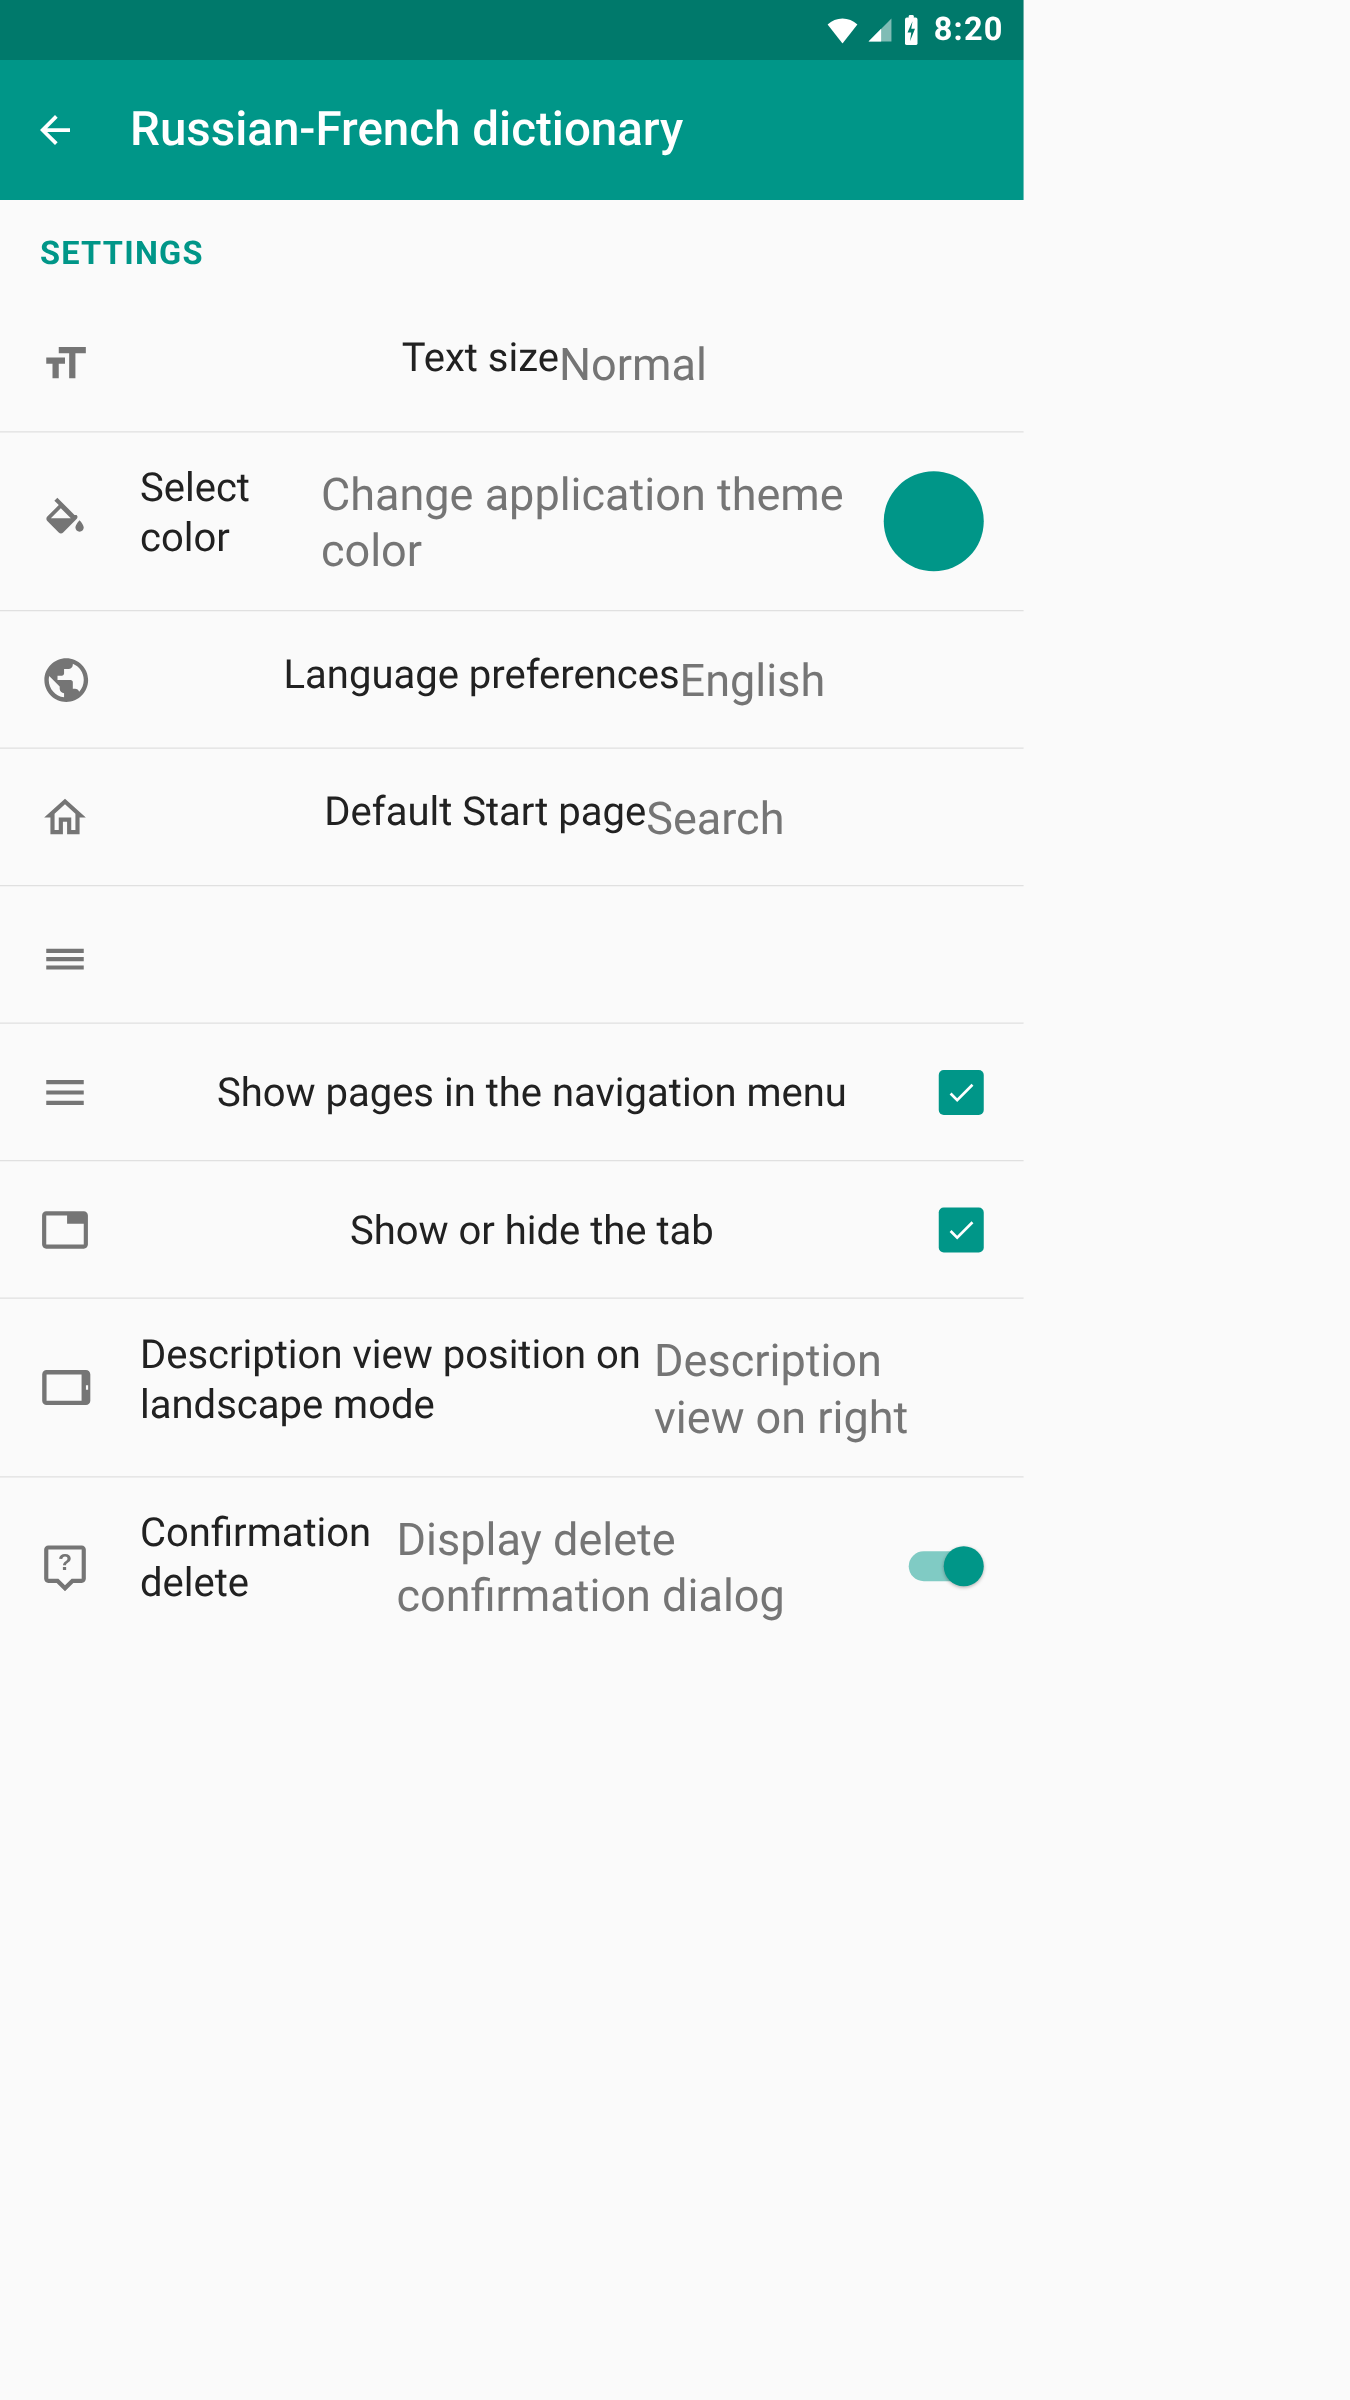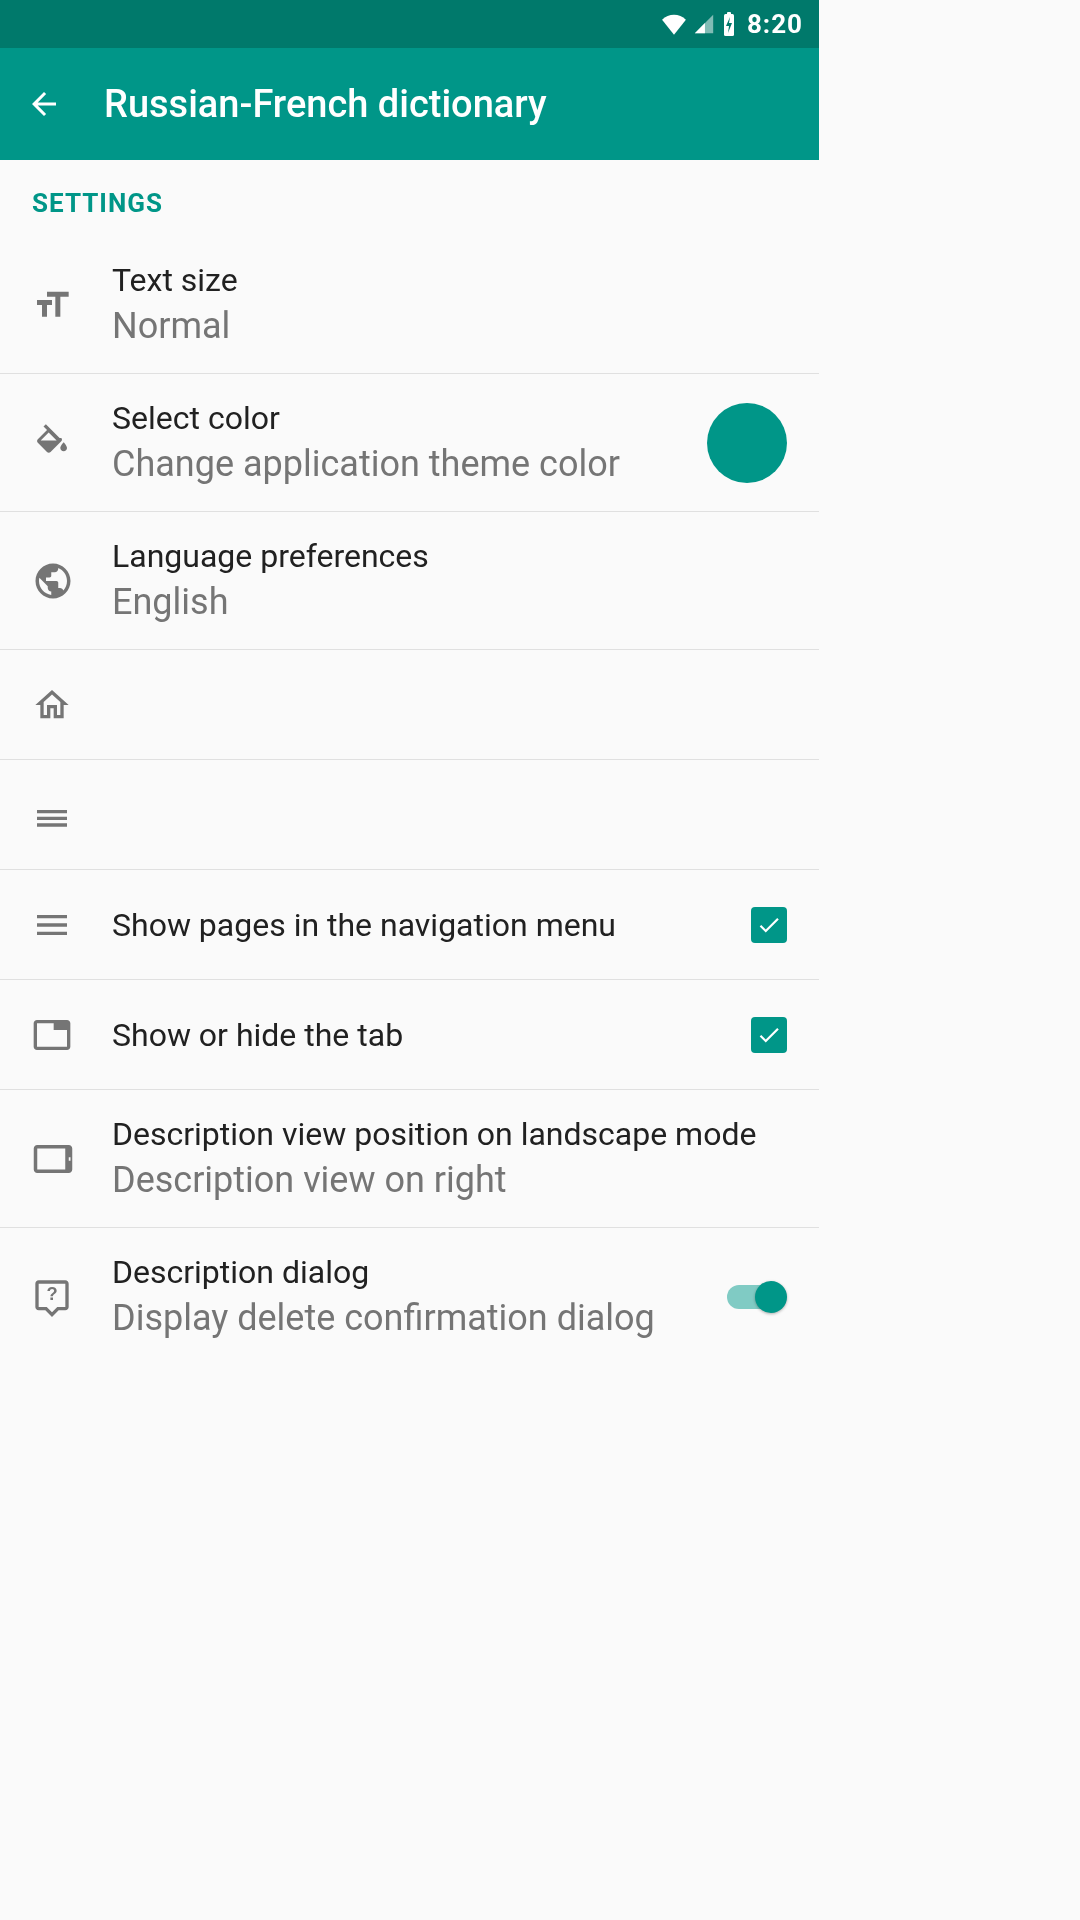--- a/index.html
+++ b/index.html
@@ -63,21 +63,21 @@
   .item .icon {
     width: 80px;
     display: flex;
     align-items: center;
     justify-content: flex-start;
     color: #757575;
   }
   .item .texts {
     flex: 1;
     display: flex;
-    flex-direction: column;
+    flex-direction: row;
     justify-content: center;
     padding-right: 12px;
   }
   .item .title-text {
     font-size: 32px;
     color: #212121;
     line-height: 1.25;
   }
   .item .sub-text {
     font-size: 36px;
@@ -200,20 +200,24 @@
       <div class="sub-text">English</div>
     </div>
   </div>
 
   <div class="item">
     <div class="icon">
       <svg width="40" height="40" viewBox="0 0 24 24">
           <path fill="#757575" d="M12 5.69l5 4.5V18h-2v-6H9v6H7v-7.81l5-4.5M12 3L2 12h3v8h6v-6h2v6h6v-8h3L12 3z"></path>
         </svg>
     </div>
+    <div class="texts">
+      <div class="title-text">Default Start page</div>
+      <div class="sub-text">Search</div>
+    </div>
   </div>
 
   <div class="item">
     <div class="icon">
       <svg width="40" height="40" viewBox="0 0 24 24">
           <path fill="#757575" d="M3 15h18v-2H3v2zm0 4h18v-2H3v2zm0-8h18V9H3v2z"></path>
         </svg>
     </div>
   </div>
 
@@ -262,21 +266,21 @@
   </div>
 
   <div class="item" style="border-bottom:none">
     <div class="icon">
       <svg width="40" height="40" viewBox="0 0 24 24">
         <path fill="#757575" d="M20 2H4c-1.1 0-2 .9-2 2v14c0 1.1.9 2 2 2h4l4 4 4-4h4c1.1 0 2-.9 2-2V4c0-1.1-.9-2-2-2zm0 16h-4.83L12 21.17 8.83 18H4V4h16v14z"></path>
         <text x="12" y="14" text-anchor="middle" font-size="11" fill="#757575" font-family="Arial" font-weight="bold">?</text>
       </svg>
     </div>
     <div class="texts">
-      <div class="title-text">Description dialog</div>
+      <div class="title-text">Confirmation delete</div>
       <div class="sub-text">Display delete confirmation dialog</div>
     </div>
     <div class="switch">
       <div class="track"></div>
       <div class="thumb"></div>
     </div>
   </div>
 
 </div>
 

